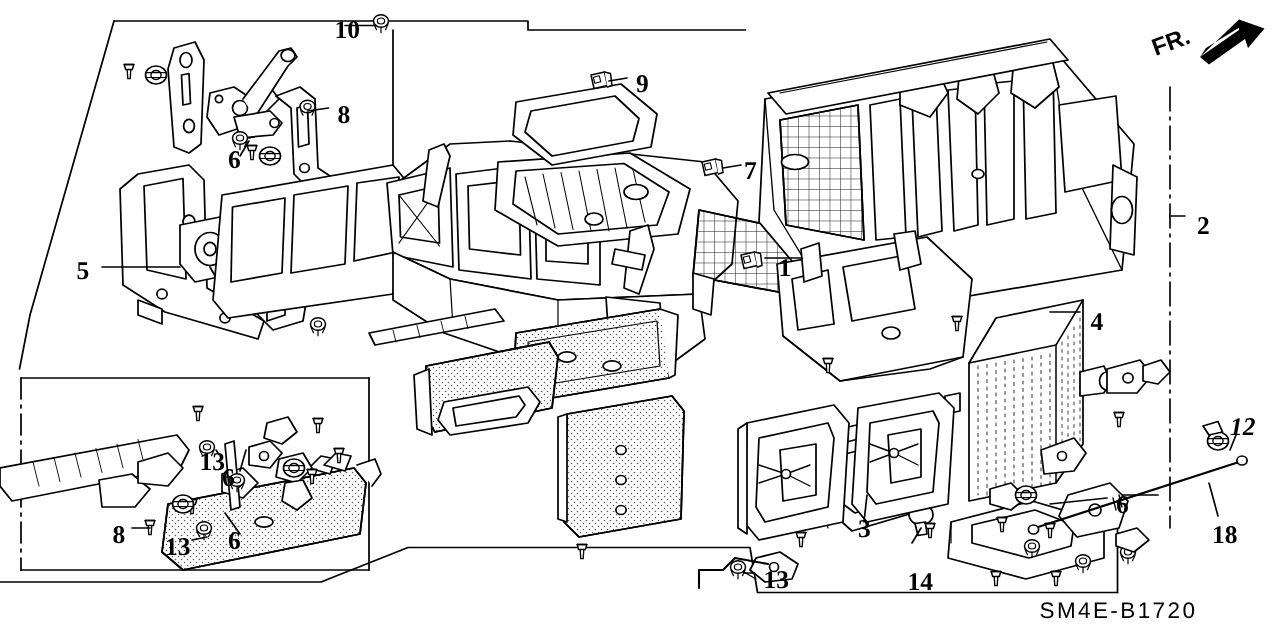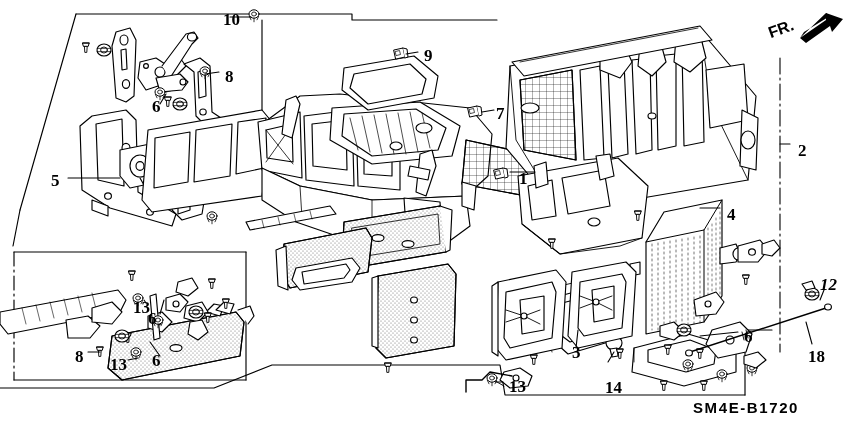--- a/index.html
+++ b/index.html
@@ -5,21 +5,21 @@
 <style>
   html,body{margin:0;padding:0;background:#ffffff;}
   body{width:850px;height:425px;overflow:hidden;
        font-family:"Liberation Serif",serif;color:#000;}
   #sheet{position:relative;width:850px;height:425px;background:#fff;}
   #art{position:absolute;inset:0;}
   .cal{position:absolute;font-family:"Liberation Serif",serif;
        font-weight:700;font-size:17px;line-height:17px;color:#000;
        white-space:nowrap;}
   #partno{position:absolute;left:693px;top:399px;
-          font-family:"Liberation Sans",sans-serif;font-weight:700;
+          font-family:"Liberation Sans",sans-serif;font-weight:400;
           font-size:15px;letter-spacing:1.6px;color:#000;white-space:nowrap;}
   #frlabel{position:absolute;left:772px;top:24px;
            font-family:"Liberation Sans",sans-serif;font-weight:700;
            font-size:16px;color:#000;
            transform:rotate(-20deg);transform-origin:left bottom;}
 </style>
 </head>
 <body>
 
 <div id="sheet">

